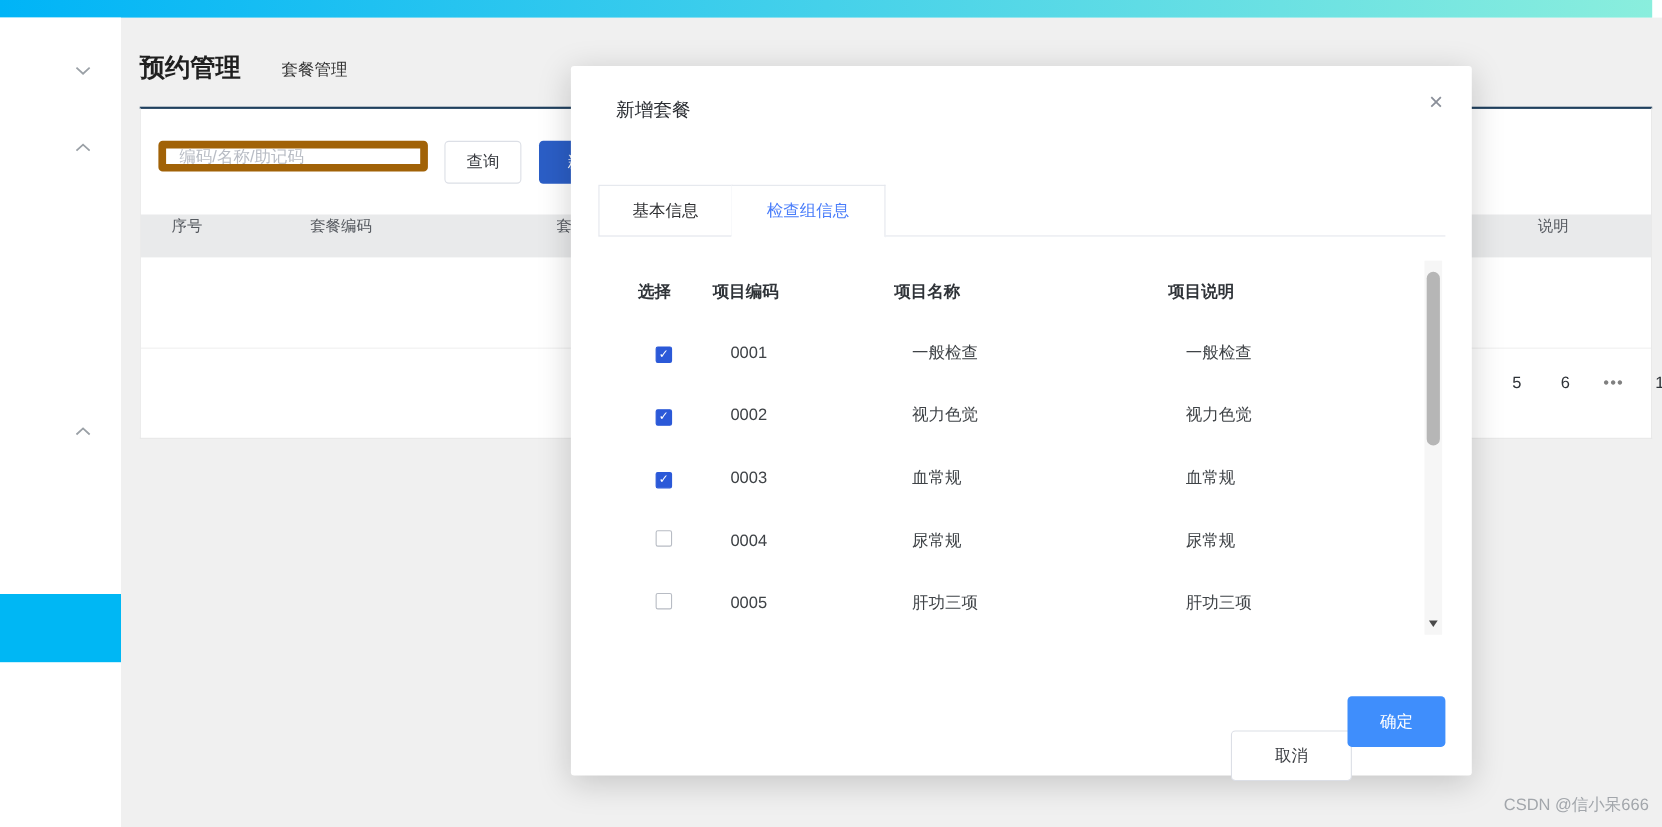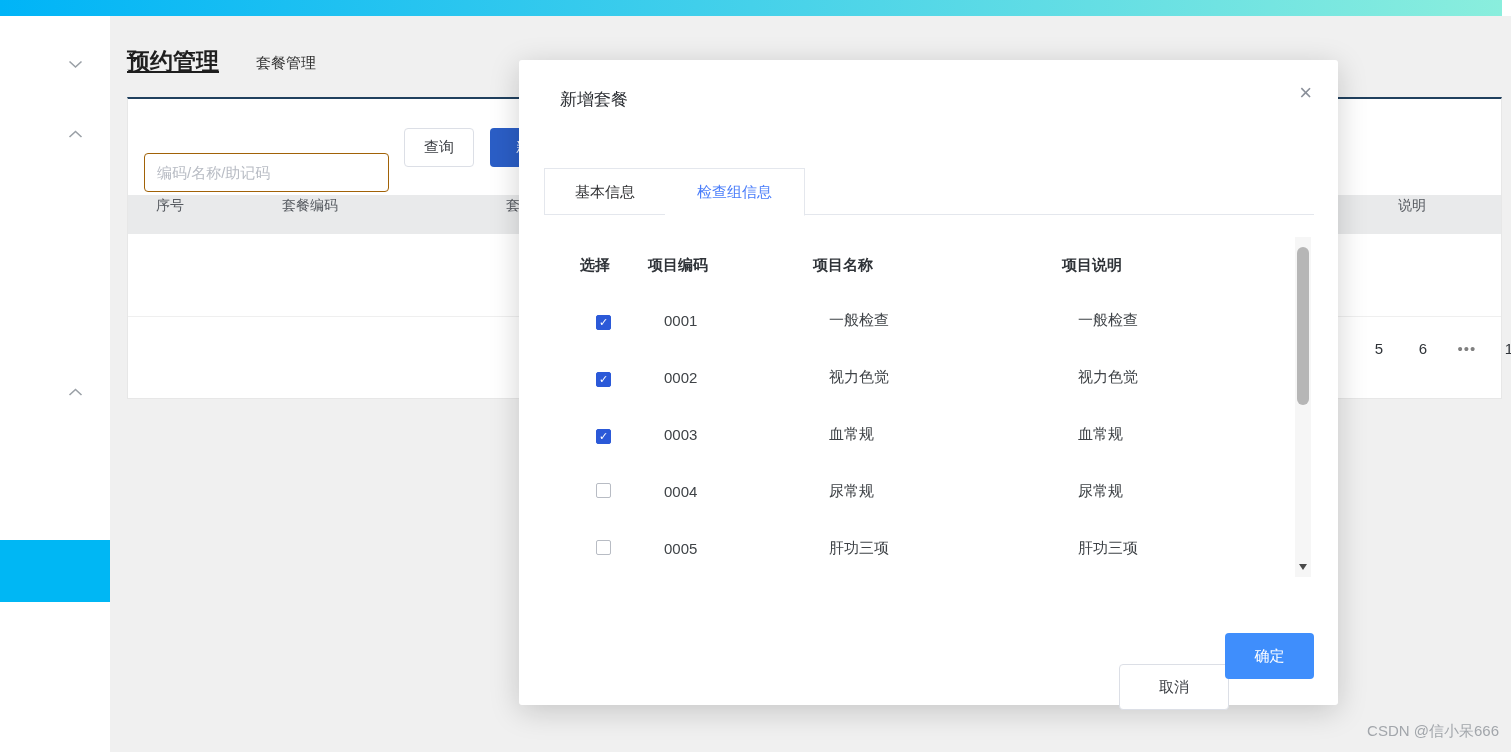--- a/index.html
+++ b/index.html
@@ -19,30 +19,30 @@
 
   
   #main-bg{left:110px;top:16px;width:1401px;height:736px;background:#f0f0f0;}
 
   
   #sidebar{left:0;top:16px;width:110px;height:736px;background:#fff;}
   .chev{position:absolute;left:68px;color:#9aa0a6;cursor:pointer;line-height:0;}
   #side-active{left:0;top:524px;width:110px;height:62px;background:var(--sidebar-active);}
 
   
-  #page-title{left:127px;top:46px;font-size:23px;font-weight:bold;color:#1f1f1f;text-decoration:underline;}
+  #page-title{left:127px;top:46px;font-size:23px;font-weight:bold;color:#1f1f1f;}
   #page-subtitle{left:256px;top:54px;font-size:15px;color:#333;}
 
   
   #card{left:127px;top:97px;width:1375px;height:302px;background:#fff;
     border:1px solid #e7e7e7;border-top:2px solid var(--card-top-border);}
-  #search-input{position:absolute;left:16px;top:29px;width:245px;height:39px;
-    border:1px solid #a16207;border-radius:4px;padding:0 12px;font-size:15px;
+  #search-input{position:absolute;left:16px;top:29px;width:245px;height:28px;
+    border:7px solid #a16207;border-radius:4px;padding:0 12px;font-size:15px;
     color:#303133;outline:none;background:#fff;
-    font-family:"Liberation Sans","DejaVu Sans",sans-serif;margin-top:25px;}
+    font-family:"Liberation Sans","DejaVu Sans",sans-serif;}
   #search-input::placeholder{color:#b8bcc4;}
   #query-btn{position:absolute;left:276px;top:29px;width:70px;height:39px;background:#fff;
     border:1px solid #dcdfe6;border-radius:4px;font-size:15px;color:#3a3d42;cursor:pointer;
     font-family:"Liberation Sans","DejaVu Sans",sans-serif;}
   #add-btn{position:absolute;left:362px;top:29px;width:82px;height:39px;
     background:var(--add-button);color:#fff;border:none;border-radius:4px;font-size:15px;
     cursor:pointer;font-family:"Liberation Sans","DejaVu Sans",sans-serif;}
   #thead{position:absolute;left:0;top:96px;width:100%;height:39px;background:var(--header-bg);}
   #thead span{position:absolute;top:2px;font-size:14px;font-weight:normal;color:#55595f;}
   #row-divider{position:absolute;left:0;top:217px;width:100%;height:1px;background:#efefef;}

